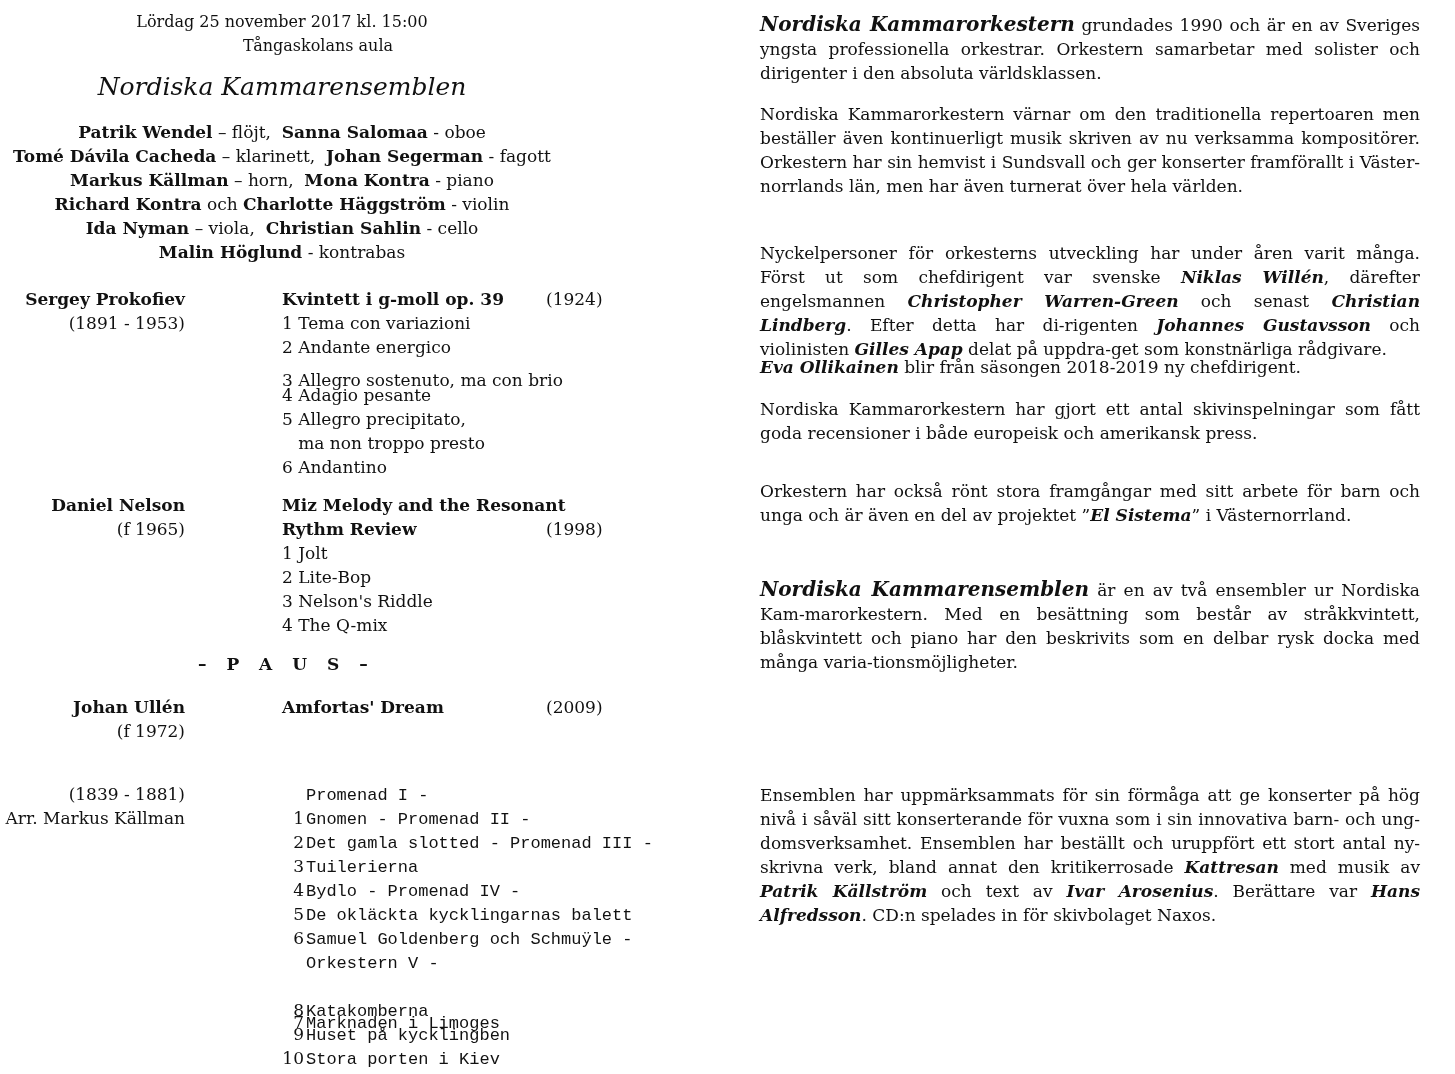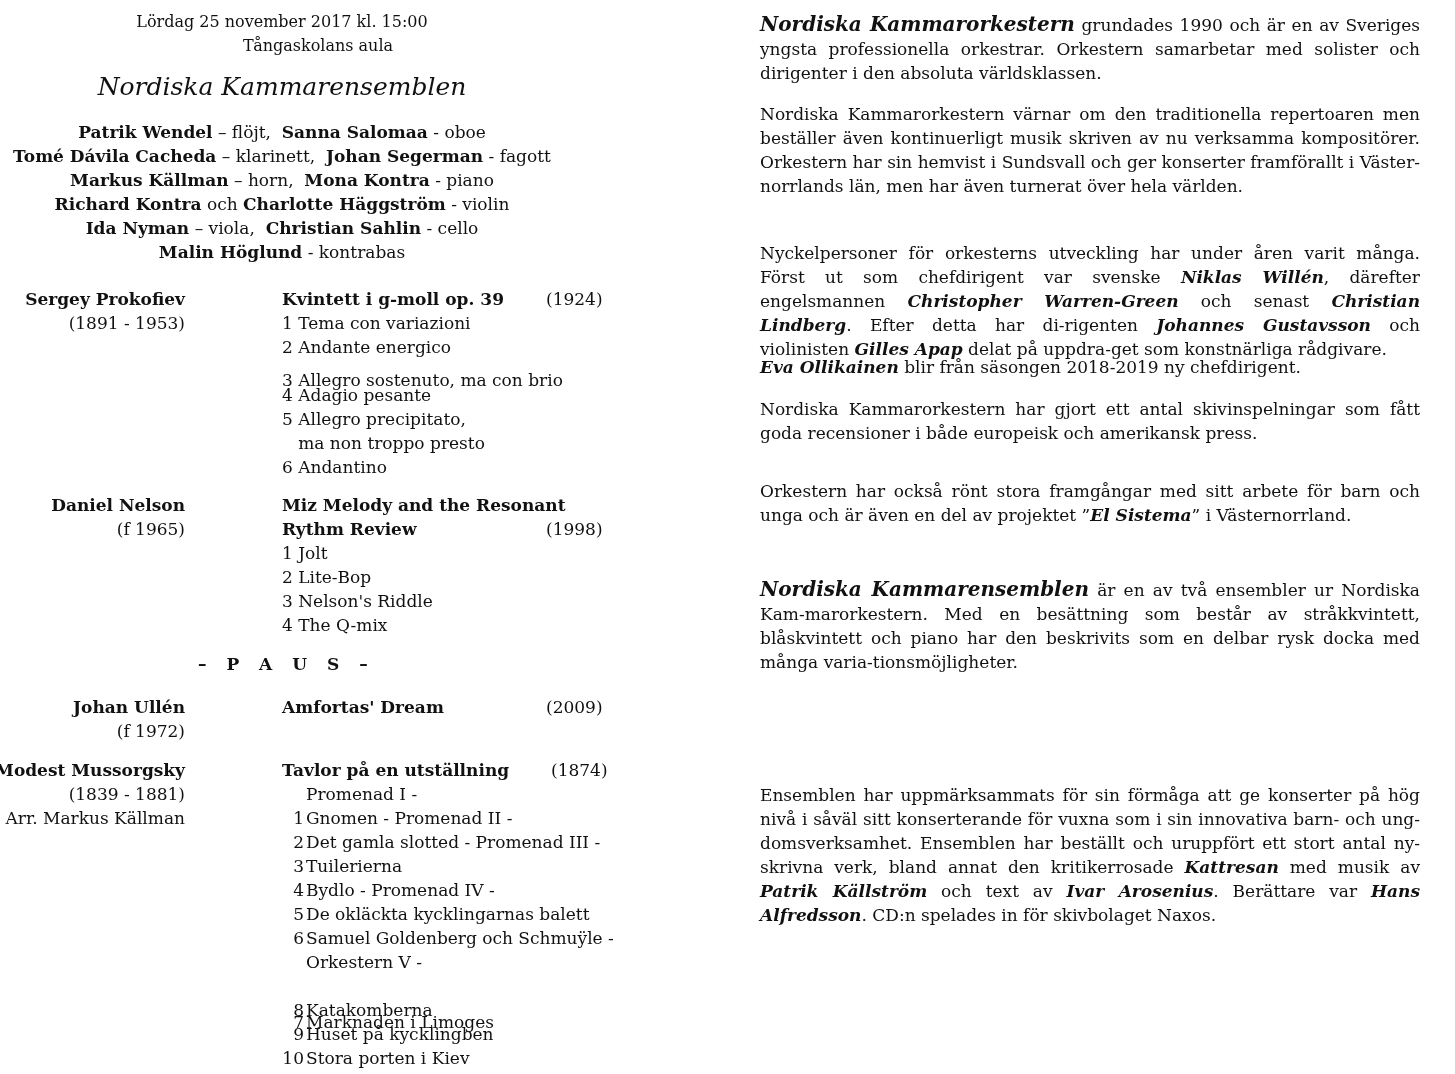--- a/index.html
+++ b/index.html
@@ -16,21 +16,21 @@
     .members { position: absolute; left: 0; width: 564px; top: 120px; text-align: center; font-size: 17px; line-height: 24px; }
     .members b { font-weight: bold; }
 
     .composer-block { position: absolute; left: 0; width: 640px; font-size: 17px; line-height: 24px; }
     .col-comp { position: absolute; right: 455px; text-align: right; white-space: nowrap; }
     .col-work { position: absolute; left: 282px; white-space: nowrap; }
     .col-year { position: absolute; left: 546px; white-space: nowrap; }
     .bold { font-weight: bold; }
     .row { position: absolute; left: 0; width: 100%; height: 24px; }
     .mvt-num { display: inline-block; width: 22px; text-align: right; }
-    .mvt-txt { padding-left: 2px; }
+    .mvt-txt { padding-left: 2px; font-family: Liberation Mono, monospace; }
 
     .paus { position: absolute; top: 654px; left: 198px; font-size: 17px; font-weight: bold; letter-spacing: 4px; word-spacing: 6px; }
 
     .para { position: absolute; left: 0; width: 660px; font-size: 17px; line-height: 24px; text-align: justify; }
     .para i.lead { font-size: 20px; font-weight: bold; }
     .para i.b { font-weight: bold; }
   </style>
 </head>
 <body>
 
@@ -109,25 +109,20 @@
       <span class="col-comp bold">Johan Ullén</span>
       <span class="col-work bold">Amfortas' Dream</span>
       <span class="col-year">(2009)</span>
     </div>
     <div class="row" style="top:24px;">
       <span class="col-comp">(f 1972)</span>
     </div>
   </div>
 
   <div class="composer-block" style="top:758px; height:312px;">
-    <div class="row" style="top:0;">
-      <span class="col-comp bold">Modest Mussorgsky</span>
-      <span class="col-work bold">Tavlor på en utställning</span>
-      <span class="col-year" style="left:551px;">(1874)</span>
-    </div>
     <div class="row" style="top:24px;">
       <span class="col-comp">(1839 - 1881)</span>
       <span class="col-work"><span class="mvt-num"></span><span class="mvt-txt">Promenad I -</span></span>
     </div>
     <div class="row" style="top:48px;">
       <span class="col-comp">Arr. Markus Källman</span>
       <span class="col-work"><span class="mvt-num">1</span><span class="mvt-txt">Gnomen - Promenad II -</span></span>
     </div>
     <div class="row" style="top:72px;">
         <span class="col-work"><span class="mvt-num">2</span><span class="mvt-txt">Det gamla slotted - Promenad III -</span></span>

